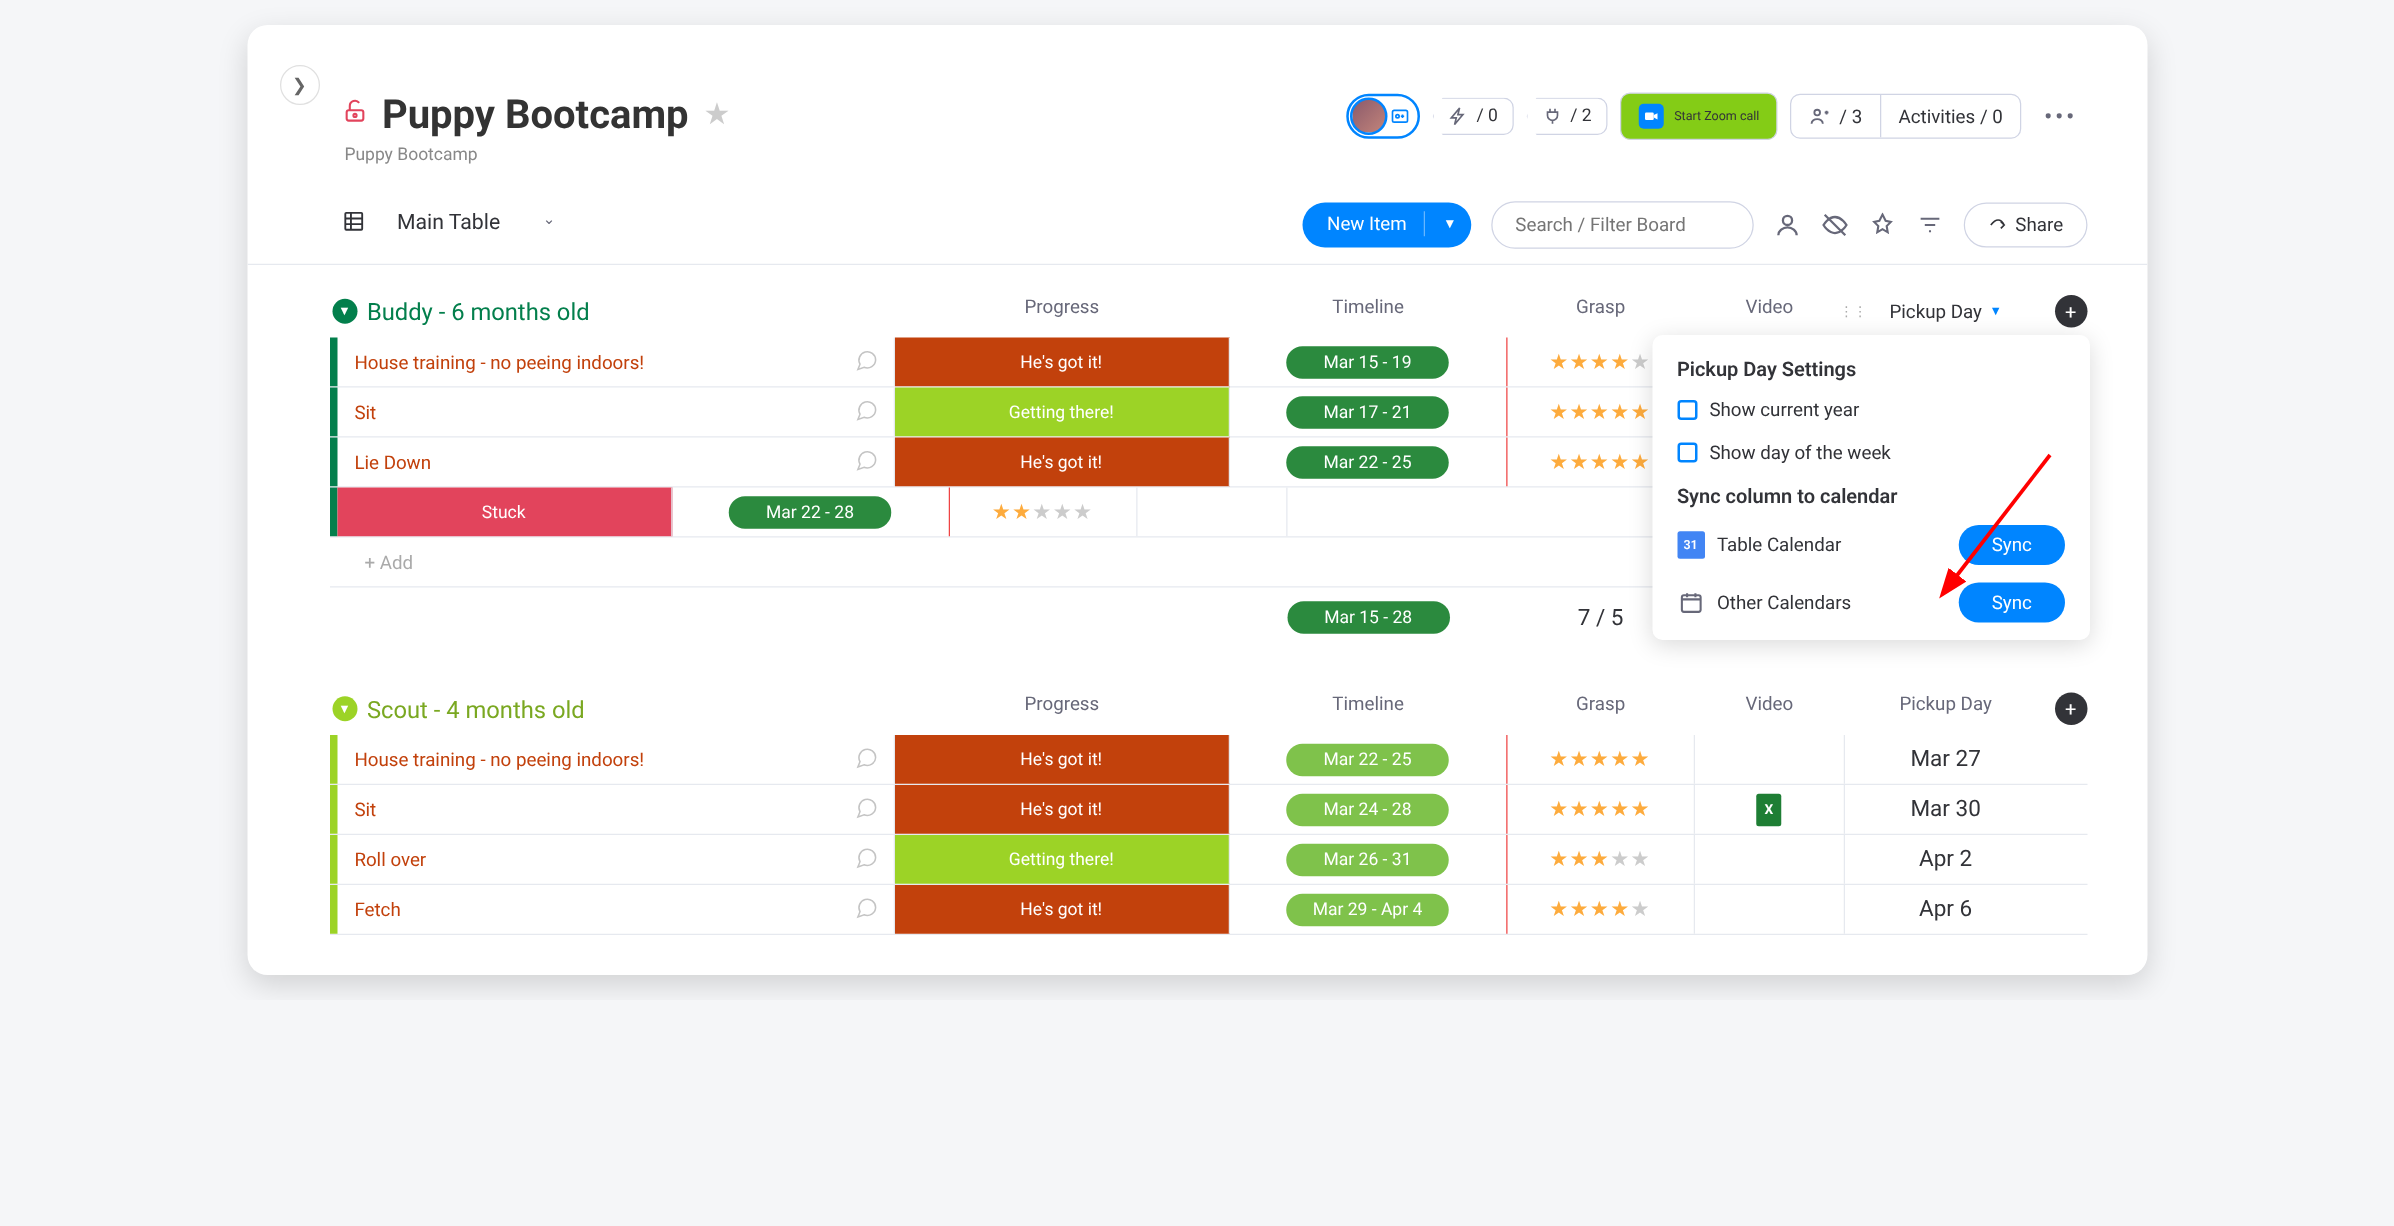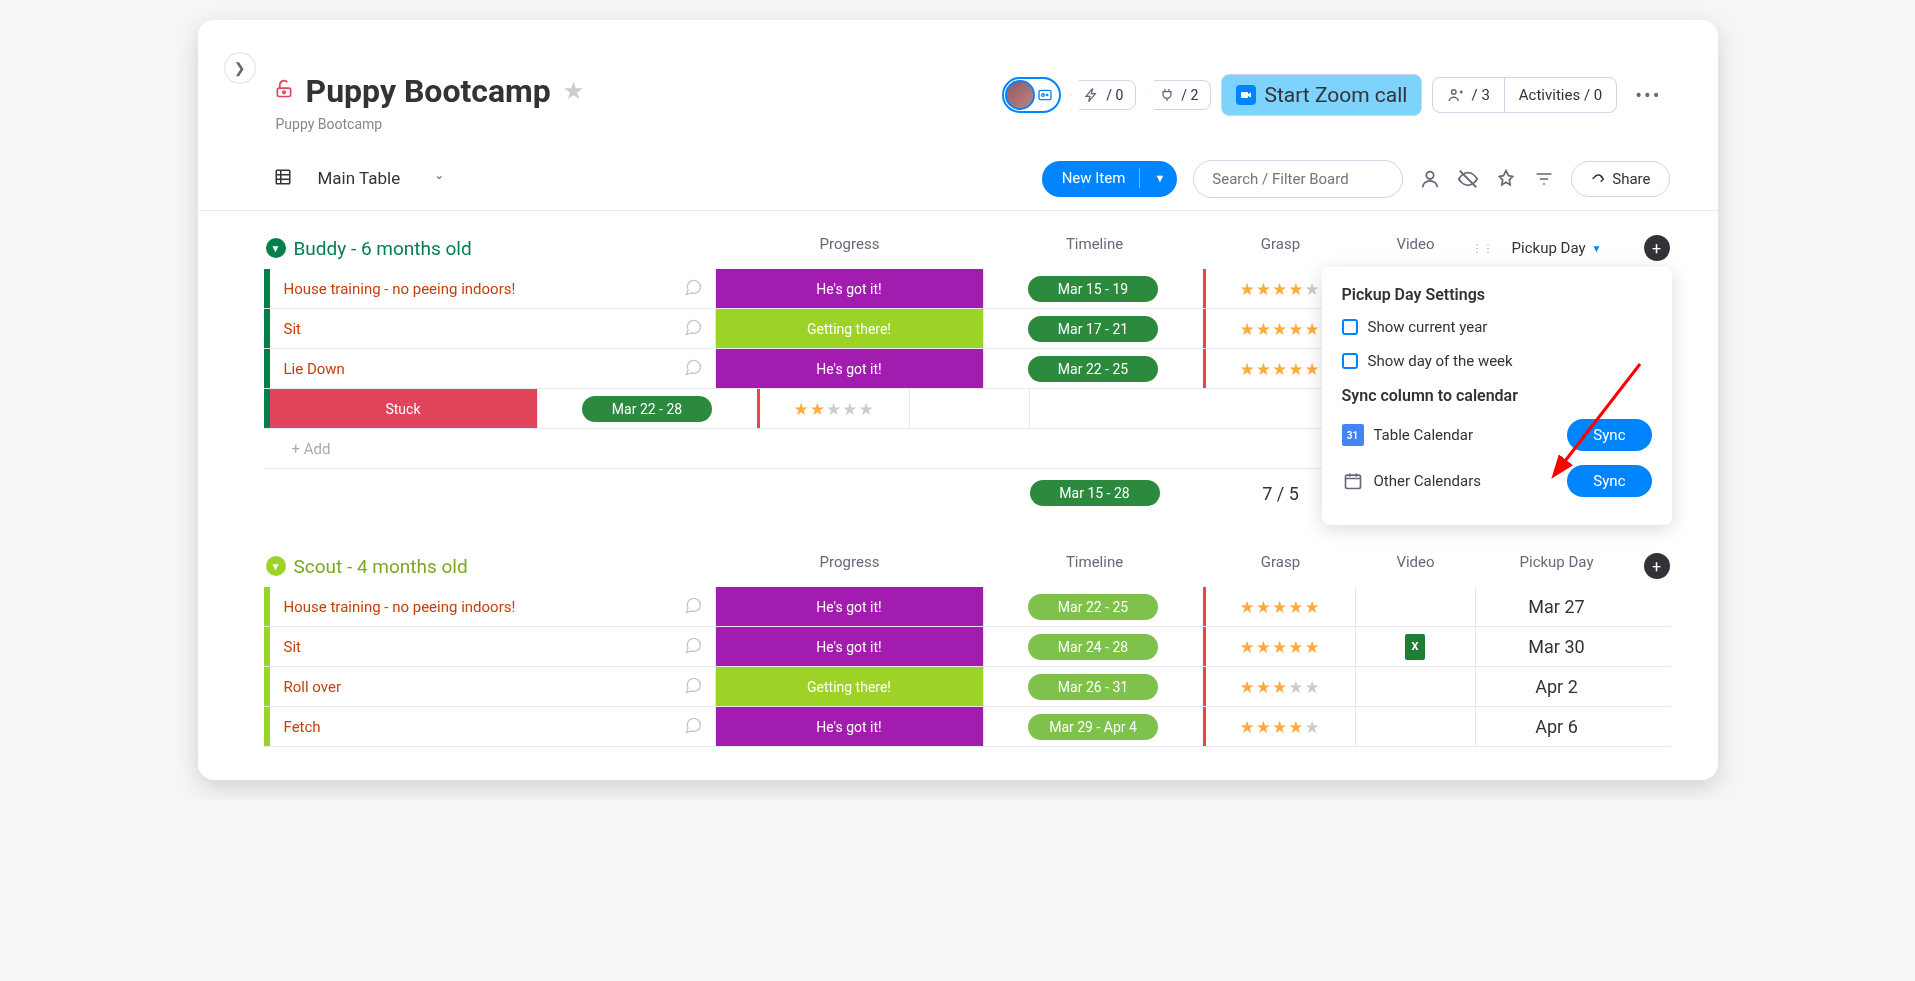--- a/index.html
+++ b/index.html
@@ -11,21 +11,21 @@
 .lock-icon{color:#e2445c;font-size:20px}
 .title{font-size:32px;font-weight:700;color:#333}
 .star-icon{color:#ccc;font-size:24px}
 .subtitle{color:#888;font-size:14px;margin-top:6px;margin-left:2px}
 .header-right{position:absolute;right:48px;top:54px;display:flex;align-items:center;gap:10px}
 .avatar{width:30px;height:30px;border-radius:50%;background:linear-gradient(135deg,#8b5a6b,#c2847a);border:2px solid #0085ff}
 .avatar-wrap{display:flex;align-items:center;gap:2px;border:2px solid #0085ff;border-radius:20px;padding:1px 6px 1px 1px}
 .avatar-add{color:#0085ff;font-size:12px}
 .counter-pill{border:1px solid #d0d4e4;border-radius:8px;padding:6px 12px;display:flex;align-items:center;gap:6px;font-size:14px;color:#323338;background:#fff;clip-path:polygon(8px 0,100% 0,100% 100%,8px 100%,0 50%)}
 .counter-pill svg{width:16px;height:16px}
-.zoom-btn{border:1px solid #d0d4e4;border-radius:8px;padding:8px 14px;display:flex;align-items:center;gap:8px;font-size:21px;color:#323338;background:#7dd3fc;cursor:pointer}
+.zoom-btn{border:1px solid #d0d4e4;border-radius:8px;padding:8px 14px;display:flex;align-items:center;gap:8px;font-size:10px;color:#323338;background:#84cc16;cursor:pointer}
 .zoom-icon{width:20px;height:20px;background:#0085ff;border-radius:4px;display:flex;align-items:center;justify-content:center;color:#fff;font-size:10px}
 .header-stats{border:1px solid #d0d4e4;border-radius:8px;display:flex;overflow:hidden}
 .stat-cell{padding:8px 14px;display:flex;align-items:center;gap:6px;font-size:15px;color:#323338;border-right:1px solid #d0d4e4}
 .stat-cell:last-child{border-right:none}
 .kebab{font-size:20px;color:#676879;cursor:pointer;letter-spacing:2px;padding:0 8px}
 .toolbar{display:flex;align-items:center;padding:26px 60px 20px 76px;position:relative}
 .view-select{display:flex;align-items:flex-start;gap:26px;font-size:17px;color:#323338;cursor:pointer}
 .grid-icon{display:inline-block}
 .view-chevron{margin-left:8px;color:#676879;font-size:12px}
 .toolbar-right{position:absolute;right:48px;display:flex;align-items:center;gap:16px}
@@ -54,44 +54,44 @@
 .col-pickup{width:162px;position:relative}
 .col-pickup.active{color:#323338;display:flex;align-items:center;justify-content:center;gap:6px}
 .col-grip{color:#aaa;font-size:11px;position:absolute;left:-4px}
 .col-caret{color:#0085ff;font-size:10px}
 .add-col{width:26px;height:26px;border-radius:50%;background:#323338;color:#fff;display:flex;align-items:center;justify-content:center;font-size:16px;cursor:pointer;align-self:center;margin-left:6px}
 .row{display:flex;align-items:stretch;height:40px;border-bottom:1px solid #e6e9ef}
 .row-border{width:6px}
 .cell-name{flex:1;display:flex;align-items:center;padding:0 14px;font-size:15px;color:#c2410c;border-right:1px solid #e6e9ef;position:relative;min-width:0}
 .chat-icon{position:absolute;right:12px;color:#c4c4c4}
 .cell-progress{width:268px;display:flex;align-items:center;justify-content:center;color:#fff;font-size:14px;border-right:1px solid #e6e9ef}
-.progress-got{background:#a21caf}
+.progress-got{background:#c2410c}
 .progress-getting{background:#9cd326}
 .progress-stuck{background:#e2445c}
-.cell-timeline{width:222px;display:flex;align-items:center;justify-content:center;border-right:3px solid #ef4444}
+.cell-timeline{width:222px;display:flex;align-items:center;justify-content:center;border-right:1px solid #ef4444}
 .timeline-pill{border-radius:14px;padding:5px 18px;color:#fff;font-size:14px;min-width:130px;text-align:center}
 .timeline-dark{background:#2b8a3e}
 .timeline-light{background:#7fc24b}
 .cell-grasp{width:150px;display:flex;align-items:center;justify-content:center;border-right:1px solid #e6e9ef;font-size:17px;letter-spacing:1px}
 .star-filled{color:#fdab3d}
 .star-empty{color:#ccc}
 .cell-video{width:120px;display:flex;align-items:center;justify-content:center;border-right:1px solid #e6e9ef}
 .xls-icon{width:20px;height:26px;background:#1e7e34;border-radius:2px;display:flex;align-items:center;justify-content:center;color:#fff;font-size:11px;font-weight:700}
 .cell-pickup{width:162px;display:flex;align-items:center;justify-content:center;font-size:18px;color:#323338}
 .add-row{display:flex;align-items:center;height:40px;border-bottom:1px solid #e6e9ef}
 .add-border{width:6px;opacity:.4}
 .add-text{padding:0 14px 0 22px;color:#aaa;font-size:15px}
 .summary{display:flex;height:40px;margin-top:4px}
 .summary-spacer{flex:1}
 .summary-timeline{width:222px;display:flex;align-items:center;justify-content:center}
 .summary-grasp{width:150px;display:flex;align-items:center;justify-content:center;font-size:18px;color:#323338}
 .summary-video{width:120px}
 .summary-pickup{width:162px}
 .summary-add{width:32px}
-.popover{position:absolute;right:-2px;top:32px;width:350px;background:#fff;border-radius:8px;box-shadow:0 4px 20px rgba(0,0,0,.15);padding:18px 20px 14px;z-index:10}
+.popover{position:absolute;right:-2px;top:32px;width:350px;background:#fff;border-radius:8px;box-shadow:0 4px 20px rgba(0,0,0,.15);padding:18px 20px 0;z-index:10}
 .popover h3{font-size:16px;font-weight:600;color:#323338;margin-bottom:14px}
 .check-row{display:flex;align-items:center;gap:10px;margin-bottom:16px;cursor:pointer}
 .checkbox{width:16px;height:16px;border:2px solid #0085ff;border-radius:3px}
 .check-label{font-size:15px;color:#323338}
 .sync-row{display:flex;align-items:center;justify-content:space-between;margin-bottom:14px}
 .sync-left{display:flex;align-items:center;gap:10px}
 .sync-icon{width:22px;height:22px;display:flex;align-items:center;justify-content:center}
 .gcal-icon{background:#4285f4;color:#fff;font-size:10px;border-radius:2px;font-weight:600}
 .ocal-icon svg{width:20px;height:20px;color:#676879}
 .sync-label{font-size:15px;color:#323338}

